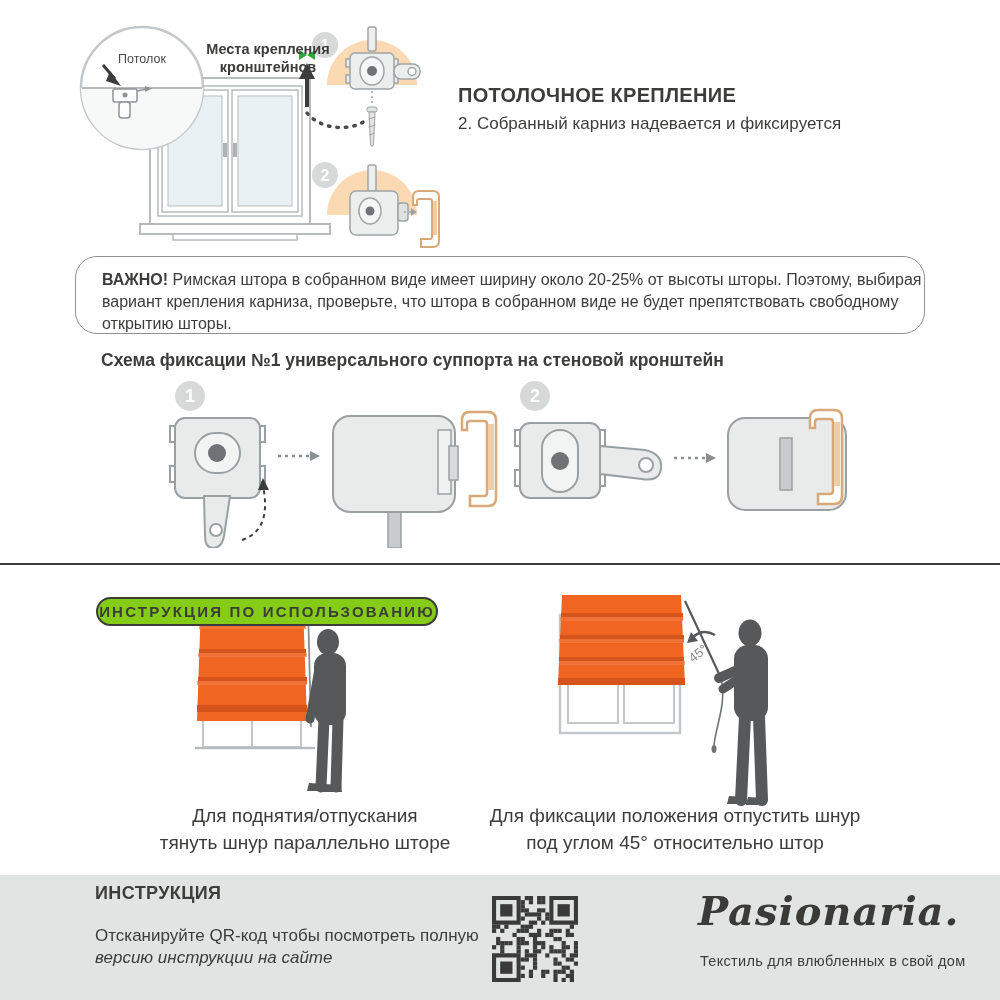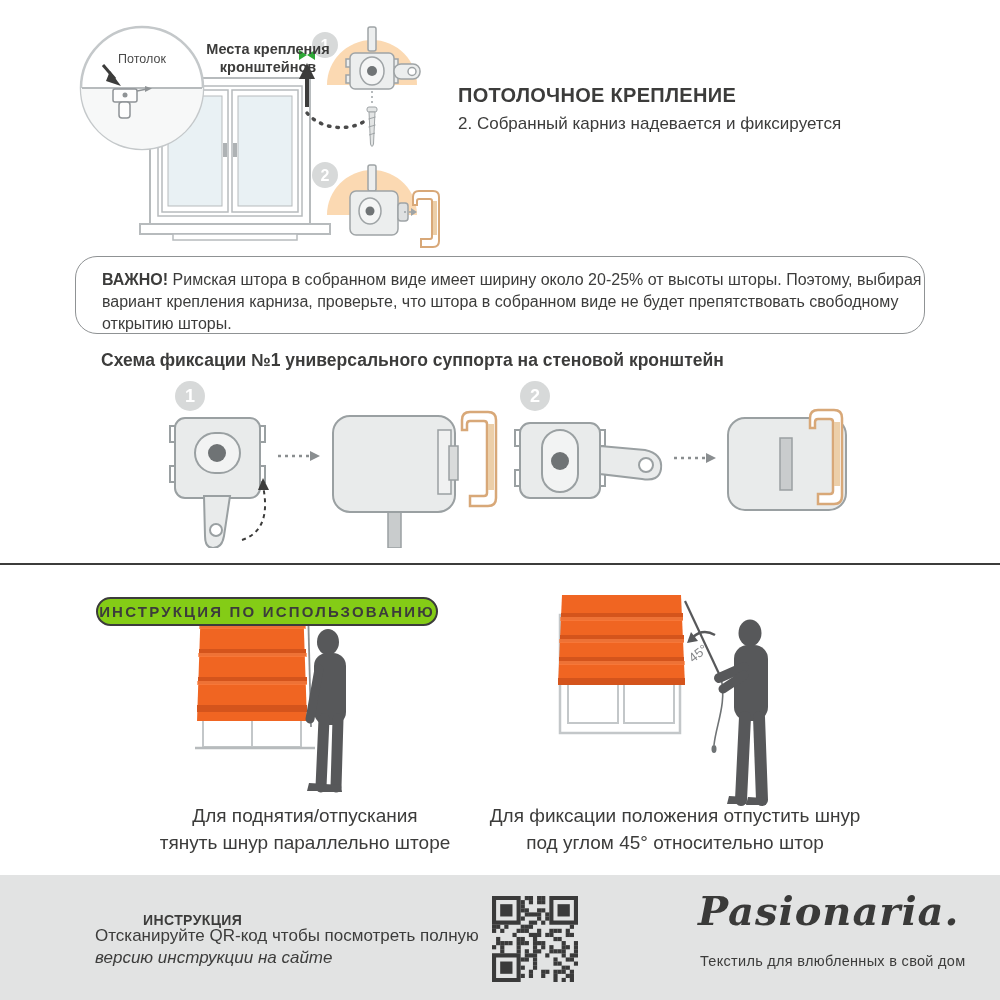--- a/index.html
+++ b/index.html
@@ -23,21 +23,21 @@
                 border-radius:16px;box-sizing:border-box;display:flex;align-items:center;justify-content:center;
                 font-size:15px;font-weight:600;letter-spacing:2.2px;white-space:nowrap;z-index:2;margin-top:48px;}
   
   .caption{font-size:19px;line-height:27px;text-align:center;}
   .cap-left{left:150px;top:802px;width:310px;}
   .cap-right{left:460px;top:802px;width:430px;}
   
   .mount-label{left:188px;top:40px;width:160px;text-align:center;font-size:14.5px;font-weight:bold;line-height:18px;}
   
   .footer{left:0;top:875px;width:1000px;height:125px;background:#E2E3E3;}
-  .footer-title{left:95px;top:37px;font-size:14px;font-weight:bold;letter-spacing:.4px;margin-left:48px;}
+  .footer-title{left:95px;top:8px;font-size:18px;font-weight:bold;letter-spacing:.4px;}
   .footer-line{left:95px;font-size:17px;line-height:22px;white-space:nowrap;}
   .qr{left:492px;top:21px;width:86px;height:86px;}
   .logo{left:698px;top:12px;width:270px;font-family:"DejaVu Serif",serif;font-style:italic;
         font-weight:bold;font-size:40px;color:#3a3a39;letter-spacing:1px;}
   .tagline{left:700px;top:78px;font-size:14.5px;letter-spacing:.3px;color:#3C3C3B;white-space:nowrap;}
   svg text{font-family:"Liberation Sans",sans-serif;}
 </style>
 </head>
 <body>
 

